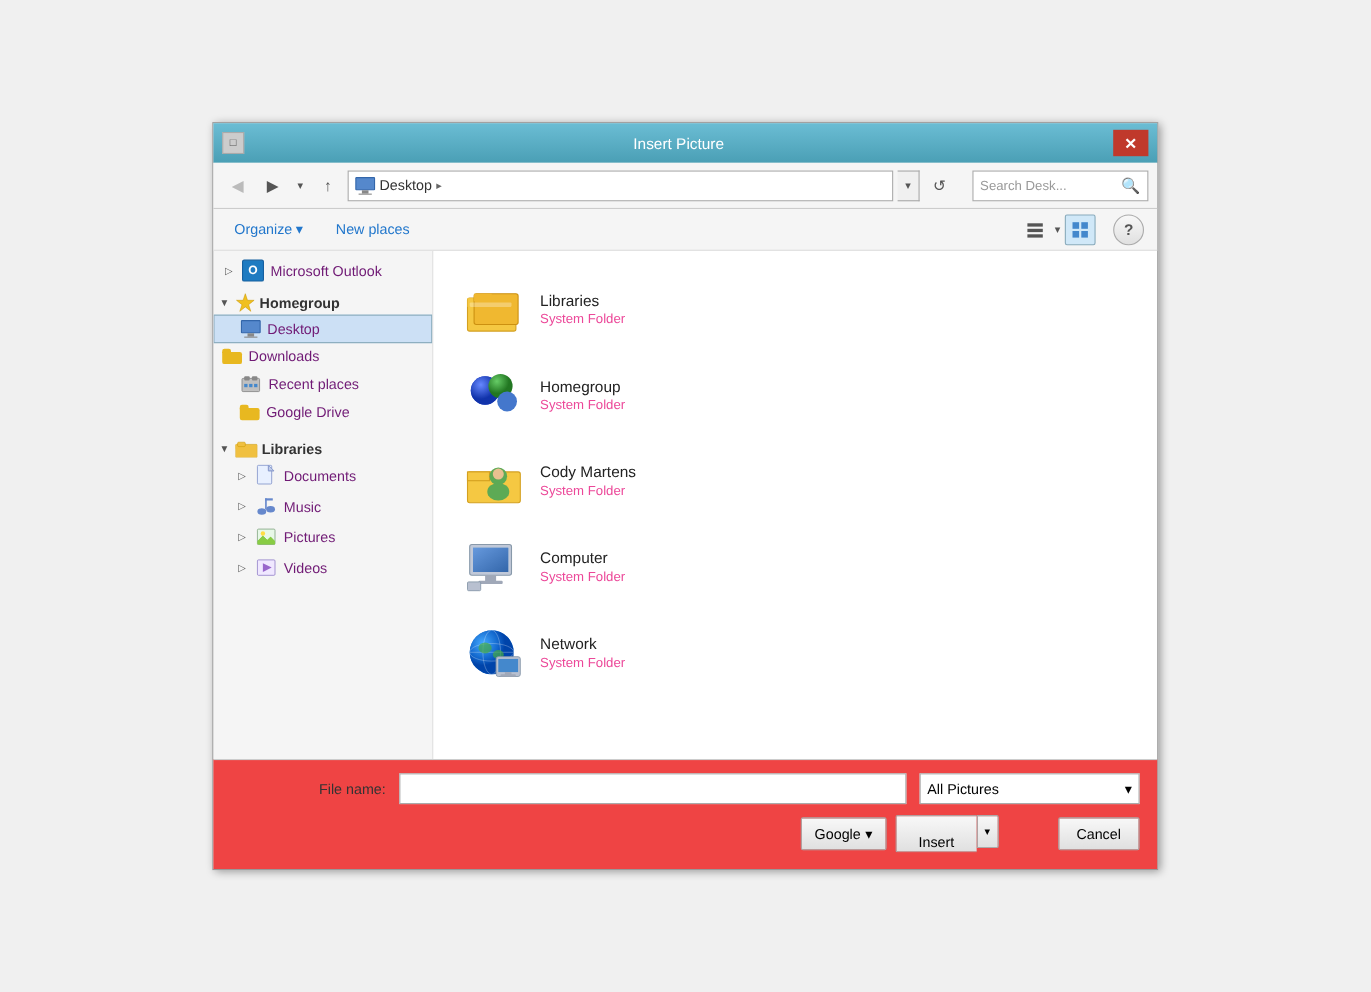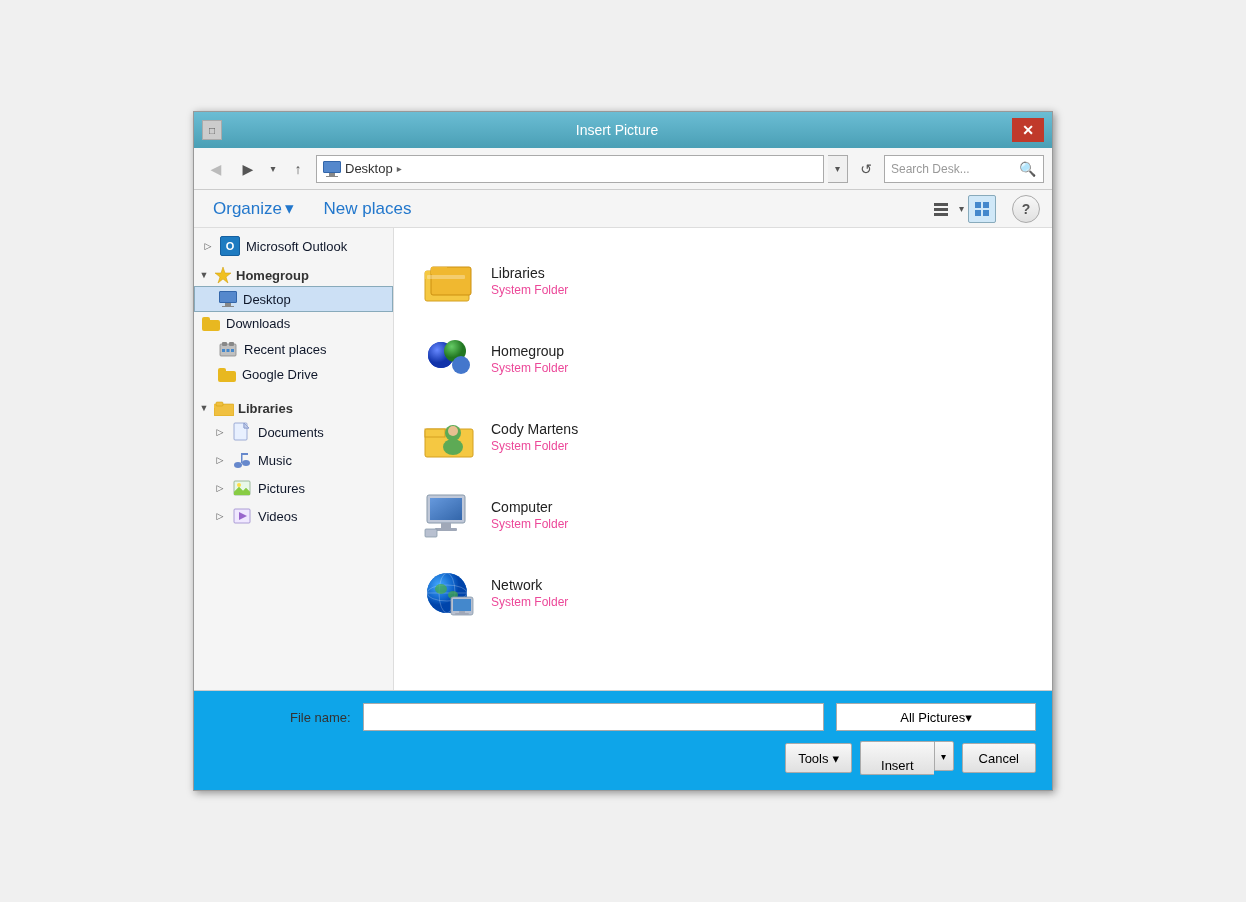--- a/index.html
+++ b/index.html
@@ -147,20 +147,21 @@
     }
     .search-box {
       height: 28px;
       width: 160px;
       border: 1px solid #aaa;
       background: white;
       display: flex;
       align-items: center;
       padding: 0 6px;
       gap: 4px;
+      margin-left: 12px;
     }
     .search-text {
       flex: 1;
       font-size: 12px;
       color: #999;
     }
     .search-icon-btn {
       color: #666;
       font-size: 14px;
       cursor: pointer;
@@ -171,21 +172,21 @@
       background: #f5f5f5;
       border-bottom: 1px solid #ddd;
       display: flex;
       align-items: center;
       padding: 0 12px;
       gap: 16px;
       flex-shrink: 0;
     }
     .toolbar-btn {
       color: #2277cc;
-      font-size: 17px;
+      font-size: 13px;
       cursor: pointer;
       display: flex;
       align-items: center;
       gap: 3px;
       padding: 4px 6px;
       border: 1px solid transparent;
       border-radius: 2px;
     }
     .toolbar-spacer { flex: 1; }
     .view-controls {
@@ -254,21 +255,21 @@
       color: #333;
     }
     .expand-arrow {
       font-size: 9px;
       color: #555;
       width: 12px;
       text-align: center;
     }
     .sidebar-label {
       font-size: 13px;
-      color: #0f172a;
+      color: #701a75;
     }
     .sidebar-section-label {
       font-size: 13px;
       font-weight: 600;
       color: #333;
     }
     .icon-folder-small {
       width: 18px;
       height: 14px;
       position: relative;
@@ -365,21 +366,21 @@
       font-weight: 400;
       color: #222;
     }
     .content-type {
       font-size: 12px;
       color: #ec4899;
     }
     
     .footer {
       height: 100px;
-      background: #0ea5e9;
+      background: #ef4444;
       border-top: 1px solid #ccc;
       padding: 12px 16px;
       flex-shrink: 0;
     }
     .filename-row {
       display: flex;
       align-items: center;
       gap: 12px;
       margin-bottom: 10px;
       padding-left: 80px;
@@ -399,21 +400,21 @@
     }
     .filetype-select {
       width: 200px;
       height: 28px;
       border: 1px solid #aaa;
       background: white;
       padding: 0 6px;
       font-size: 13px;
       display: flex;
       align-items: center;
-      justify-content: center;
+      justify-content: space-between;
       cursor: pointer;
     }
     .buttons-row {
       display: flex;
       align-items: center;
       justify-content: flex-end;
       gap: 8px;
     }
     .tools-btn {
       height: 30px;
@@ -454,20 +455,21 @@
       font-size: 10px;
     }
     .cancel-btn {
       height: 30px;
       padding: 0 16px;
       background: linear-gradient(to bottom, #f8f8f8, #e0e0e0);
       border: 1px solid #aaa;
       border-radius: 2px;
       cursor: pointer;
       font-size: 13px;
+      margin-left: 46px;
     }
 
     
     .sidebar::-webkit-scrollbar { width: 12px; }
     .sidebar::-webkit-scrollbar-track { background: #e8e8e8; }
     .sidebar::-webkit-scrollbar-thumb { background: #b8b8b8; }
     .content::-webkit-scrollbar { width: 14px; }
     .content::-webkit-scrollbar-track { background: #e8e8e8; }
     .content::-webkit-scrollbar-thumb { background: #b8b8b8; }
 
@@ -800,21 +802,21 @@
     <div class="filename-row">
       <span class="filename-label">File name:</span>
       <input class="filename-input" type="text" value="" style="">
       <div class="filetype-select">
         <span>All Pictures</span>
         <span>▾</span>
       </div>
     </div>
     <div class="buttons-row">
       <button class="tools-btn">
-        <span>Tools</span>
+        <span>Google</span>
         <span>▾</span>
       </button>
       <div class="insert-group">
         <button class="insert-btn">Insert</button>
         <button class="insert-dropdown">
           <span>▾</span>
         </button>
       </div>
       <button class="cancel-btn">Cancel</button>
     </div>

